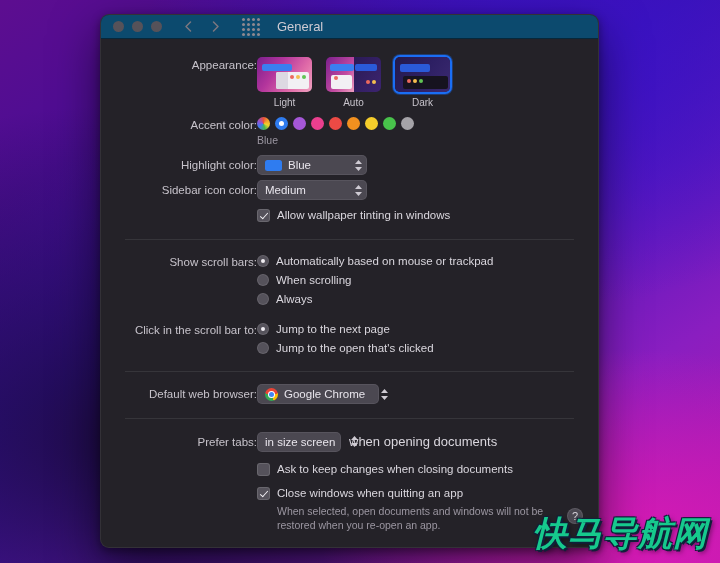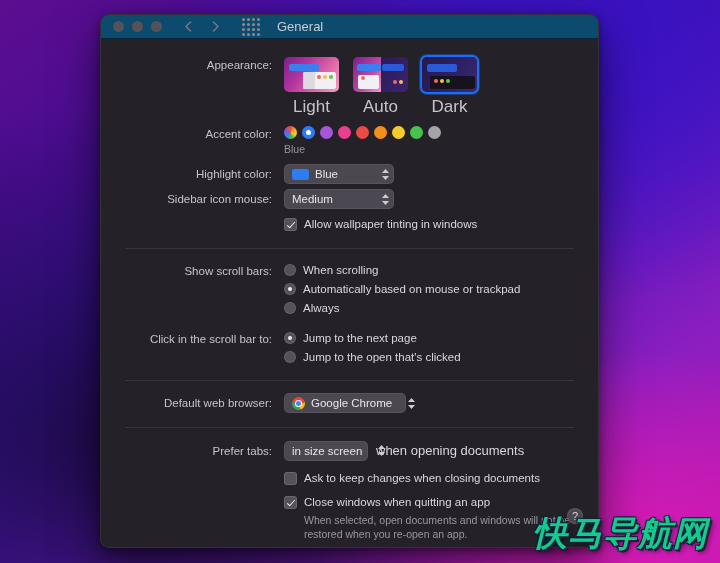--- a/index.html
+++ b/index.html
@@ -60,37 +60,37 @@
     background: transparent; border: none; outline: none;
     color: #cfcbd3; font-size: 11px; width: 100%;
     font-family: "Liberation Sans", sans-serif;
   }
   .searchbox input::placeholder { color: #6e6a74; }
 
   
   .content { padding: 0; position: relative; height: 495px; }
   .row { display: flex; align-items: flex-start; }
   .lbl {
-    width: 183px; text-align: right; padding-right: 12px;
+    width: 156px; text-align: right; padding-right: 0;
     font-size: 11.5px; color: #c7c3cb; flex: none; line-height: 16px;
   }
   .ctl { flex: 1; }
 
   .sep { height: 1px; background: rgba(255,255,255,0.085); margin: 0 24px; }
 
   
   .appearance-row { padding-top: 18px; }
   .themes { display: flex; gap: 14px; }
   .theme { width: 55px; text-align: center; }
   .thumb {
     width: 55px; height: 35px; border-radius: 5px; overflow: hidden;
     position: relative; display:block;
   }
   .theme.sel .thumb { box-shadow: 0 0 0 2px #1a6ef5, 0 0 0 3px rgba(26,110,245,0.35); }
-  .theme .cap { font-size: 17px; color: #c7c3cb; margin-top: 5px; display:block; }
+  .theme .cap { font-size: 10px; color: #c7c3cb; margin-top: 5px; display:block; }
 
   .tl { background: linear-gradient(125deg,#7b1f8d 0%, #b3359c 35%, #e06ba8 70%, #f0a3c0 100%); }
   .td { background: linear-gradient(125deg,#241a4a 0%, #2d1f63 50%, #3b2a70 100%); }
   .ta-l { position:absolute; left:0; top:0; width:50%; height:100%;
           background: linear-gradient(125deg,#7b1f8d 0%, #c24aa0 60%, #efa0c0 100%); }
   .ta-r { position:absolute; right:0; top:0; width:50%; height:100%;
           background: linear-gradient(125deg,#2a1a55 0%, #3c2470 100%); }
 
   .mini-win-light { position:absolute; right:3px; bottom:3px; width:33px; height:17px;
         background:#f2f0f4; border-radius:2px; }
@@ -330,21 +330,21 @@
               </svg>
             <svg viewBox="0 0 7 5" fill="currentColor">
                 <polygon points="3.5,5 0,1 7,1"></polygon>
               </svg>
           </span>
         </div>
       </div>
     </div>
 
     <div class="row" style="margin-top:5px">
-      <div class="lbl" style="line-height:20px">Sidebar icon mouse:</div>
+      <div class="lbl" style="line-height:20px">Sidebar icon color:</div>
       <div class="ctl">
         <div class="popup pw-sidebar">
           <span class="pl">Medium</span>
           <span class="arrows">
             <svg viewBox="0 0 7 5" fill="currentColor">
                 <polygon points="3.5,0 7,4 0,4"></polygon>
               </svg>
             <svg viewBox="0 0 7 5" fill="currentColor">
                 <polygon points="3.5,5 0,1 7,1"></polygon>
               </svg>
@@ -362,26 +362,26 @@
         </div>
       </div>
     </div>
 
     <div class="sep" style="margin-top:16px"></div>
 
     <div class="row" style="padding-top:14px">
       <div class="lbl">Show scroll bars:</div>
       <div class="ctl">
         <div class="radrow">
+          <span class="rad on"></span>
+          <span class="radtxt">Automatically based on mouse or trackpad</span>
+        </div>
+        <div class="radrow">
           <span class="rad"></span>
           <span class="radtxt">When scrolling</span>
-        </div>
-        <div class="radrow">
-          <span class="rad on"></span>
-          <span class="radtxt">Automatically based on mouse or trackpad</span>
         </div>
         <div class="radrow">
           <span class="rad"></span>
           <span class="radtxt">Always</span>
         </div>
       </div>
     </div>
 
     <div class="row" style="padding-top:11px">
       <div class="lbl">Click in the scroll bar to:</div>

